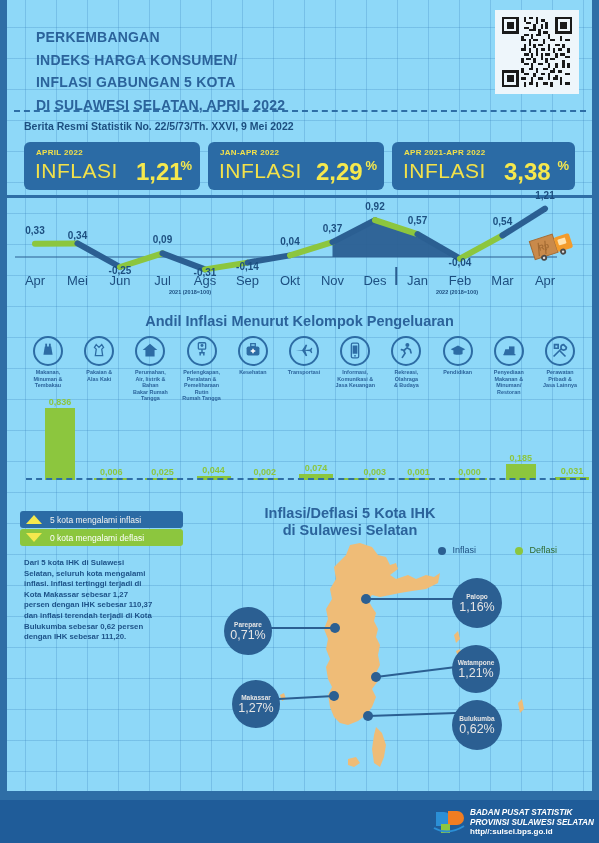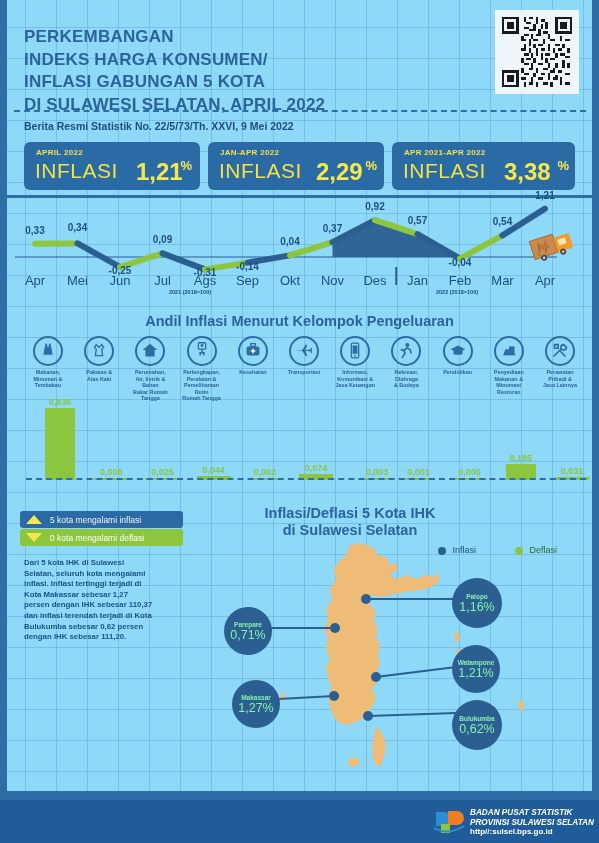--- a/index.html
+++ b/index.html
@@ -16,22 +16,22 @@
       linear-gradient(to right, rgba(60,130,190,0.28) 1px, transparent 1px),
       linear-gradient(to bottom, rgba(60,130,190,0.28) 1px, transparent 1px);
     background-size:31px 31px;
     background-position:-6px -4px;
   }
   .edge-l { position:absolute; left:0; top:0; width:7px; height:843px; background:#2e6ea6; }
   .edge-r { position:absolute; right:0; top:0; width:7px; height:843px; background:#2e6ea6; }
 
   
   .title {
-    position:absolute; left:24px; top:26px;
-    color:#2b639b; font-weight:bold; font-size:17px; line-height:22.5px;
+    position:absolute; left:36px; top:26px;
+    color:#2b639b; font-weight:bold; font-size:14px; line-height:22.5px;
     letter-spacing:0.2px;
   }
   .subtitle {
     position:absolute; left:24px; top:120px;
     color:#1d4f80; font-weight:bold; font-size:10.5px;
   }
   .qr-card {
     position:absolute; left:495px; top:10px; width:84px; height:84px;
     background:#eef6fb; padding:7px;
   }
@@ -139,21 +139,21 @@
   }
 
   
   #map-title { top:505px; left:180px; width:340px; line-height:17px; }
   .map-legend { position:absolute; left:438px; top:545px; font-size:9px; }
   .map-legend .dot { display:inline-block;width:8px;height:8px;border-radius:50%;vertical-align:middle;margin-right:4px;}
   .ml-inf { color:#1d4f80; }
   .ml-def { color:#2f6a2f; }
   .mapsvg { position:absolute; left:200px; top:495px; width:399px; height:275px; }
   .bubble {
-    position:absolute; border-radius:50%; background:#2b5f92; color:#86efac;
+    position:absolute; border-radius:50%; background:#2b5f92; color:#e5e5e5;
     display:flex; flex-direction:column; align-items:center; justify-content:center;
   }
   .bubble .bn { font-size:6.5px; font-weight:bold; }
   .bubble .bv { font-size:12.5px; }
 
   
   .footer { position:absolute; left:0; bottom:0; width:599px; height:43px; background:#1f5c99; }
   .footer-top { position:absolute; left:0; bottom:43px; width:599px; height:9px; background:#2e6ea6; }
   .ftext { position:absolute; left:470px; top:8px; color:#fff; font-style:italic; font-weight:bold; font-size:8.2px; line-height:9.6px;}
   .furl { font-style:normal; font-weight:bold; font-size:8px; }
@@ -309,21 +309,21 @@
         <line x1="290" y1="60.4" x2="332.5" y2="47.2" stroke="#8cc63e" stroke-width="6" stroke-linecap="round"></line>
         <line x1="332.5" y1="47.2" x2="375" y2="25.199999999999996" stroke="#2b5f92" stroke-width="6" stroke-linecap="round"></line>
         <line x1="375" y1="25.199999999999996" x2="417.5" y2="39.2" stroke="#8cc63e" stroke-width="6" stroke-linecap="round"></line>
         <line x1="417.5" y1="39.2" x2="460" y2="63.6" stroke="#2b5f92" stroke-width="6" stroke-linecap="round"></line>
         <line x1="460" y1="63.6" x2="502.5" y2="40.4" stroke="#8cc63e" stroke-width="6" stroke-linecap="round"></line>
         <line x1="502.5" y1="40.4" x2="545" y2="13.600000000000001" stroke="#2b5f92" stroke-width="6" stroke-linecap="round"></line>
         <line x1="396.25" x2="396.25" y1="72" y2="90" stroke="#2b5f92" stroke-width="2"></line>
       </svg>
     <div id="lc-labels">
         <div class="lc-label" style="left: 35px; top: 29.8px;">0,33</div>
-        <div class="lc-label" style="left: 77.5px; top: 27px;">0,34</div>
+        <div class="lc-label" style="left: 77.5px; top: 35px;">0,34</div>
         <div class="lc-label" style="left: 120px; top: 70px;">-0,25</div>
         <div class="lc-label" style="left: 162.5px; top: 39.4px;">0,09</div>
         <div class="lc-label" style="left: 205px; top: 72.4px;">-0,31</div>
         <div class="lc-label" style="left: 247.5px; top: 65.6px;">-0,14</div>
         <div class="lc-label" style="left: 290px; top: 41.4px;">0,04</div>
         <div class="lc-label" style="left: 332.5px; top: 28.2px;">0,37</div>
         <div class="lc-label" style="left: 375px; top: 6.2px;">0,92</div>
         <div class="lc-label" style="left: 417.5px; top: 20.2px;">0,57</div>
         <div class="lc-label" style="left: 460px; top: 61.6px;">-0,04</div>
         <div class="lc-label" style="left: 502.5px; top: 21.4px;">0,54</div>
@@ -528,21 +528,21 @@
         <div class="bbar" style="height:4px;width:34px;"></div>
       </div>
       <div class="barcol" style="left: 226.8px;">
         <div class="bval">0,002</div>
         <div class="bbar" style="height:2px;width:34px;"></div>
       </div>
       <div class="barcol" style="left: 278px;">
         <div class="bval">0,074</div>
         <div class="bbar" style="height:6px;width:34px;"></div>
       </div>
-      <div class="barcol" style="left: 339px;">
+      <div class="barcol" style="left: 322px; text-align: right;">
         <div class="bval">0,003</div>
         <div class="bbar" style="height:2px;width:34px;"></div>
       </div>
       <div class="barcol" style="left: 380.4px;">
         <div class="bval">0,001</div>
         <div class="bbar" style="height:2px;width:34px;"></div>
       </div>
       <div class="barcol" style="left: 431.6px;">
         <div class="bval">0,000</div>
         <div class="bbar" style="height:2px;width:34px;"></div>

